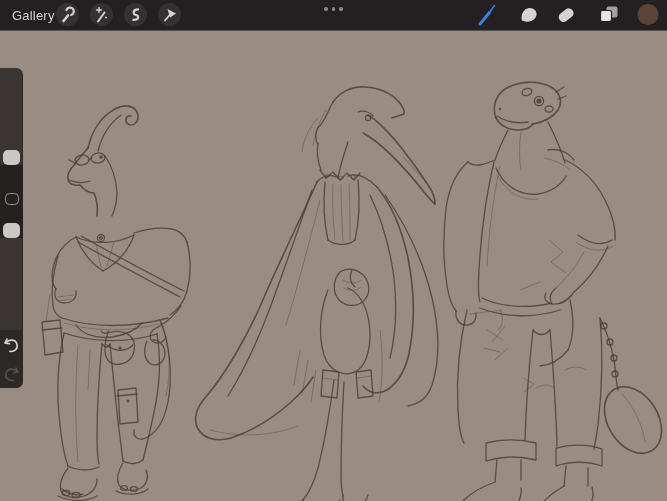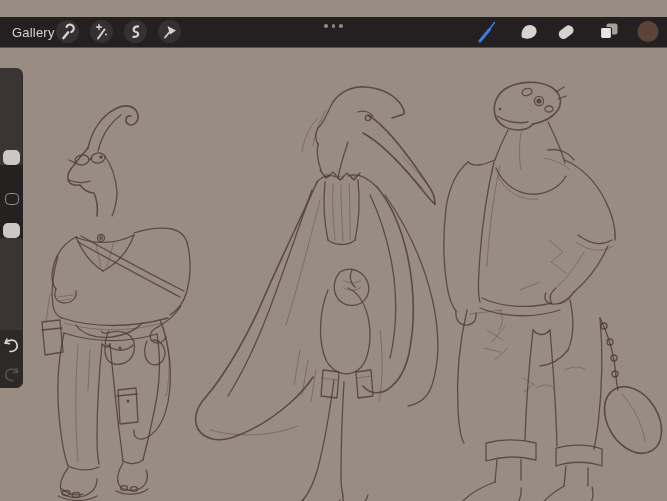--- a/index.html
+++ b/index.html
@@ -3,21 +3,21 @@
 <meta charset="utf-8">
 <style>
   html,body{margin:0;padding:0;}
   body{
     width:667px;height:501px;overflow:hidden;position:relative;
     font-family:"Liberation Sans", sans-serif;
     background:var(--canvas_bg,#998c83);
   }
   
   .topbar{
-    position:absolute;left:0;top:17px;width:667px;height:30px;
+    position:absolute;left:0;top:0;width:667px;height:30px;
     background:var(--topbar_bg,#242021);
     border-bottom:1px solid #57504b;
     z-index:30;
   }
   .gallery-btn{
     position:absolute;left:12px;top:0;height:30px;display:flex;align-items:center;
     color:var(--icon_light,#d6d2d0);font-size:13px;letter-spacing:.2px;
   }
   .tool-circle{
     position:absolute;top:3px;width:23px;height:23px;border-radius:50%;

